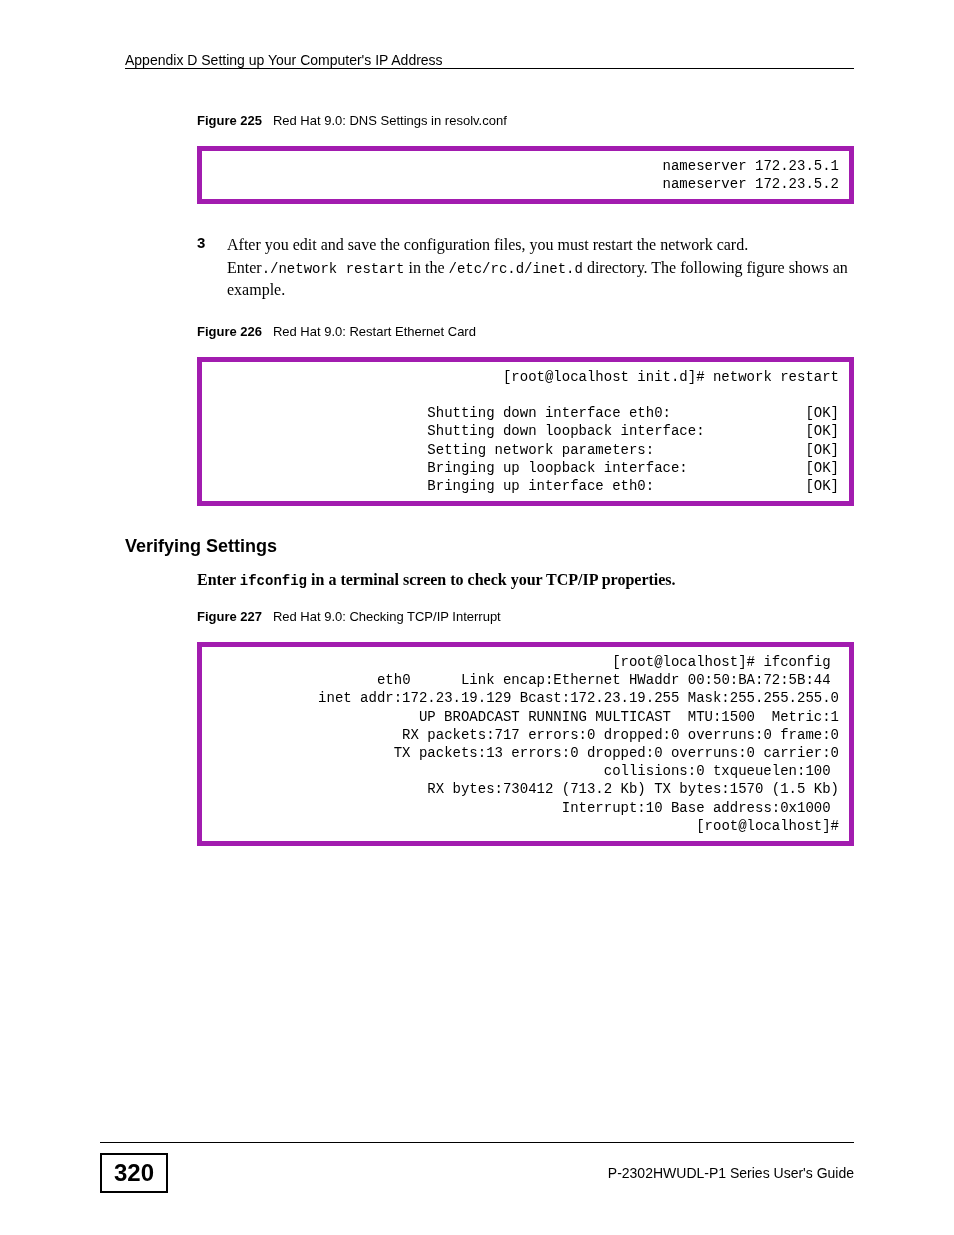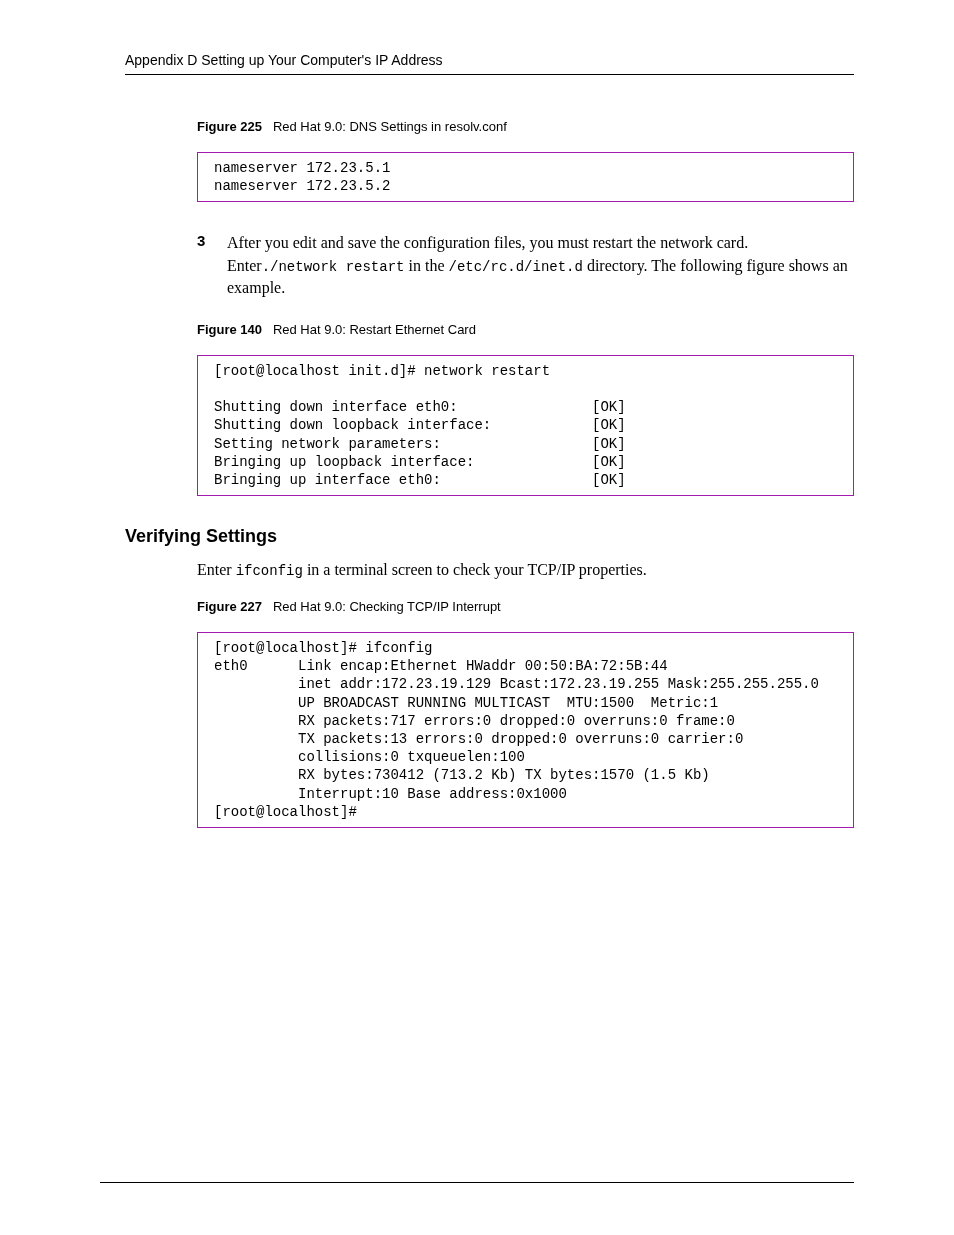--- a/index.html
+++ b/index.html
@@ -11,46 +11,46 @@
       width: 954px;
       height: 1235px;
       background: #fff;
       font-family: Arial, Helvetica, sans-serif;
       position: relative;
       padding: 52px 100px 0 125px;
     }
     .header-line {
       font-size: 14px;
       color: #000;
-      margin-bottom: 6px;
     }
     .header-rule {
       border: none;
       border-top: 1px solid #000;
       margin-bottom: 44px;
     }
     .figure-caption {
       font-size: 13px;
       margin-left: 72px;
       margin-bottom: 18px;
     }
     .figure-caption .bold {
       font-weight: bold;
     }
     .code-box {
-      border: 1px solid #a21caf;
+      border: 5px solid #a21caf;
       margin-left: 72px;
       margin-right: 0;
-      padding: 6px 16px;
+      padding: 6px 10px;
       font-family: "Courier New", Courier, monospace;
       font-size: 14px;
       line-height: 1.3;
       white-space: pre;
       margin-bottom: 30px;
       overflow: hidden;
+      text-align: right;
     }
     .step-row {
       display: flex;
       margin-left: 72px;
       margin-bottom: 22px;
     }
     .step-num {
       font-weight: bold;
       width: 30px;
       flex-shrink: 0;
@@ -70,20 +70,21 @@
       font-size: 18px;
       font-weight: bold;
       margin-bottom: 14px;
       margin-top: 6px;
     }
     .body-para {
       font-family: Georgia, "Times New Roman", serif;
       font-size: 16px;
       margin-left: 72px;
       margin-bottom: 20px;
+      font-weight: bold;
     }
     .body-para .mono {
       font-family: "Courier New", Courier, monospace;
       font-size: 14px;
     }
     .footer {
       position: absolute;
       bottom: 42px;
       left: 100px;
       right: 100px;
@@ -121,21 +122,21 @@
 nameserver 172.23.5.2</div>
 
 <div class="step-row">
   <div class="step-num">3</div>
   <div class="step-text">
     <span>After you edit and save the configuration files, you must restart the network card. Enter</span><span class="mono">./network restart</span><span> in the </span><span class="mono">/etc/rc.d/inet.d</span><span> directory. The following figure shows an example.</span>
   </div>
 </div>
 
 <div class="figure-caption">
-  <span class="bold">Figure 140</span>&nbsp;&nbsp;&nbsp;<span>Red Hat 9.0: Restart Ethernet Card</span>
+  <span class="bold">Figure 226</span>&nbsp;&nbsp;&nbsp;<span>Red Hat 9.0: Restart Ethernet Card</span>
 </div>
 <div class="code-box">[root@localhost init.d]# network restart
 
 Shutting down interface eth0:                [OK]
 Shutting down loopback interface:            [OK]
 Setting network parameters:                  [OK]
 Bringing up loopback interface:              [OK]
 Bringing up interface eth0:                  [OK]</div>
 
 <div class="heading2">Verifying Settings</div>
@@ -152,13 +153,17 @@
           UP BROADCAST RUNNING MULTICAST  MTU:1500  Metric:1
           RX packets:717 errors:0 dropped:0 overruns:0 frame:0
           TX packets:13 errors:0 dropped:0 overruns:0 carrier:0
           collisions:0 txqueuelen:100 
           RX bytes:730412 (713.2 Kb) TX bytes:1570 (1.5 Kb)
           Interrupt:10 Base address:0x1000 
 [root@localhost]#</div>
 
 <div class="footer">
   <hr class="footer-rule">
+  <div class="footer-row">
+    <div class="page-num-box">320</div>
+    <div class="footer-text">P-2302HWUDL-P1 Series User's Guide</div>
+  </div>
 </div>
 
 </body></html>

